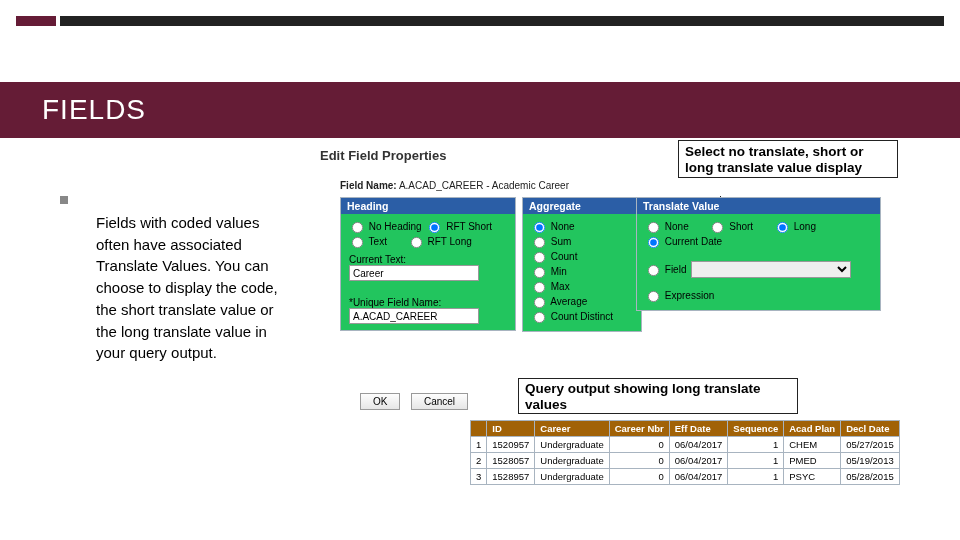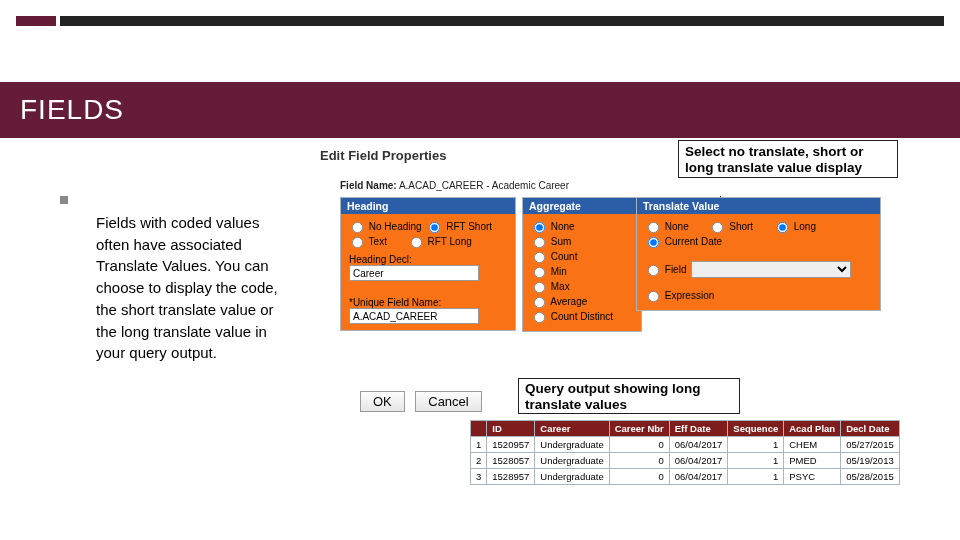--- a/index.html
+++ b/index.html
@@ -1,45 +1,45 @@
 <!DOCTYPE html>
 <html><head>
 <meta charset="utf-8">
 <style>
   * { box-sizing: border-box; margin: 0; padding: 0; }
   body { font-family: "Segoe UI", Arial, sans-serif; background: #fff; width: 960px; height: 540px; position: relative; }
   .topbar { position: absolute; top: 16px; left: 16px; right: 16px; height: 10px; }
   .topbar .left { position: absolute; left: 0; width: 40px; height: 10px; background: #651c36; }
   .topbar .right { position: absolute; left: 44px; right: 0; height: 10px; background: #222; }
-  .titlebar { position: absolute; top: 82px; left: 0; right: 0; height: 56px; background: #651c36; color: #fff; display: flex; align-items: center; padding-left: 20px; }
+  .titlebar { position: absolute; top: 82px; left: 0; right: 0; height: 56px; background: #651c36; color: #fff; display: flex; align-items: center; padding-left: 42px; }
   .titlebar span { font-size: 28px; letter-spacing: 1px; font-weight: 400; }
   .bullet-block { position: absolute; left: 60px; top: 190px; width: 210px; font-size: 15px; line-height: 1.45; }
   .bullet-block .square { display:inline-block; width:8px; height:8px; background:#888; margin-right:8px; vertical-align: top; margin-top:6px; }
   .bullet-block .txt { display:inline-block; width: 185px; margin-left: 36px; }
   .panel-title { position:absolute; left:320px; top:148px; font-size:13px; font-weight:bold; color:#333; }
   .callout1 { position:absolute; left:678px; top:140px; width:220px; border:1px solid #222; padding:3px 6px 1px 6px; font-size:13.5px; font-weight:bold; line-height:1.2; }
   .efp { position:absolute; left:340px; top:180px; font-size:10px; color:#222; }
-  .fg { border:1px solid #a8b4c0; background:#f97316; font-size:10px; }
+  .fg { border:1px solid #a8b4c0; background:#22c55e; font-size:10px; }
   .fg .hdr { background:#2b5ea6; color:#fff; padding:2px 6px; font-weight:bold; font-size:10.5px; }
   .fg .body { padding:6px 8px; }
   .heading-box { position:absolute; left:340px; top:197px; width:176px; }
   .aggregate-box { position:absolute; left:522px; top:197px; width:120px; }
   .translate-box { position:absolute; left:636px; top:197px; width:245px; }
   label.r { display:inline-block; font-size:10px; margin:1px 2px; }
   input[type=radio] { vertical-align:middle; margin-right:2px; transform:scale(0.85); }
   .txtfield { border:1px solid #999; height:16px; font-size:10px; padding:1px 3px; width:130px; }
   .sel { border:1px solid #999; height:17px; font-size:10px; width:160px; }
-  .btn { display:inline-block; background:linear-gradient(#fdfdfd,#e6e6e6); border:1px solid #9a9a9a; font-size:13px; padding:2px 12px; margin-right:6px; }
+  .btn { display:inline-block; background:linear-gradient(#fdfdfd,#e6e6e6); border:1px solid #9a9a9a; font-size:10px; padding:2px 12px; margin-right:6px; }
   .btnrow { position:absolute; left:360px; top:391px; }
   .link { color:#0033aa; font-size:10px; }
   .add-links { text-align:right; padding:6px 8px 4px 0; }
-  .callout2 { position:absolute; left:518px; top:378px; width:222px; border:1px solid #222; padding:2px 6px 0 6px; font-size:13.5px; font-weight:bold; line-height:1.2; background:#fff; z-index:3; }
+  .callout2 { position:absolute; left:518px; top:378px; width:280px; border:1px solid #222; padding:2px 6px 0 6px; font-size:13.5px; font-weight:bold; line-height:1.2; background:#fff; z-index:3; }
   .tbl { position:absolute; left:470px; top:420px; border-collapse:collapse; font-size:9.5px; }
   .tbl th, .tbl td { border:1px solid #a8b4c0; padding:2px 5px; text-align:left; }
-  .tbl th { background:#7f1d1d; color:#fff; font-weight:bold; }
+  .tbl th { background:#a16207; color:#fff; font-weight:bold; }
   .tbl td.r { text-align:right; }
   .pointer-line2 { position:absolute; border-left:1px solid #222; }
 </style>
 </head>
 <body>
 
 <div class="topbar">
   <div class="left"></div>
   <div class="right"></div>
 </div>
@@ -63,21 +63,21 @@
   <span>A.ACAD_CAREER - Academic Career</span>
 </div>
 
 <div class="fg heading-box">
   <div class="hdr">Heading</div>
   <div class="body">
     <label class="r"><input type="radio" style=""> <span>No Heading</span></label>
     <label class="r"><input type="radio" checked="" style=""> <span>RFT Short</span></label><br>
     <label class="r"><input type="radio" style=""> <span>Text</span></label>
     <label class="r" style="margin-left:18px"><input type="radio" style=""> <span>RFT Long</span></label>
-    <div style="margin-top:4px">Heading Decl:</div>
+    <div style="margin-top:4px">Current Text:</div>
     <input class="txtfield" value="Career" style="">
     <div style="margin-top:16px">*Unique Field Name:</div>
     <input class="txtfield" value="A.ACAD_CAREER" style="">
   </div>
 </div>
 
 <div class="fg aggregate-box">
   <div class="hdr">Aggregate</div>
   <div class="body" id="agg-body"><label class="r"><input type="radio" checked="" style=""> None</label><br><label class="r"><input type="radio" style=""> Sum</label><br><label class="r"><input type="radio" style=""> Count</label><br><label class="r"><input type="radio" style=""> Min</label><br><label class="r"><input type="radio" style=""> Max</label><br><label class="r"><input type="radio" style=""> Average</label><br><label class="r"><input type="radio" style=""> Count Distinct</label><br></div>
 </div>

